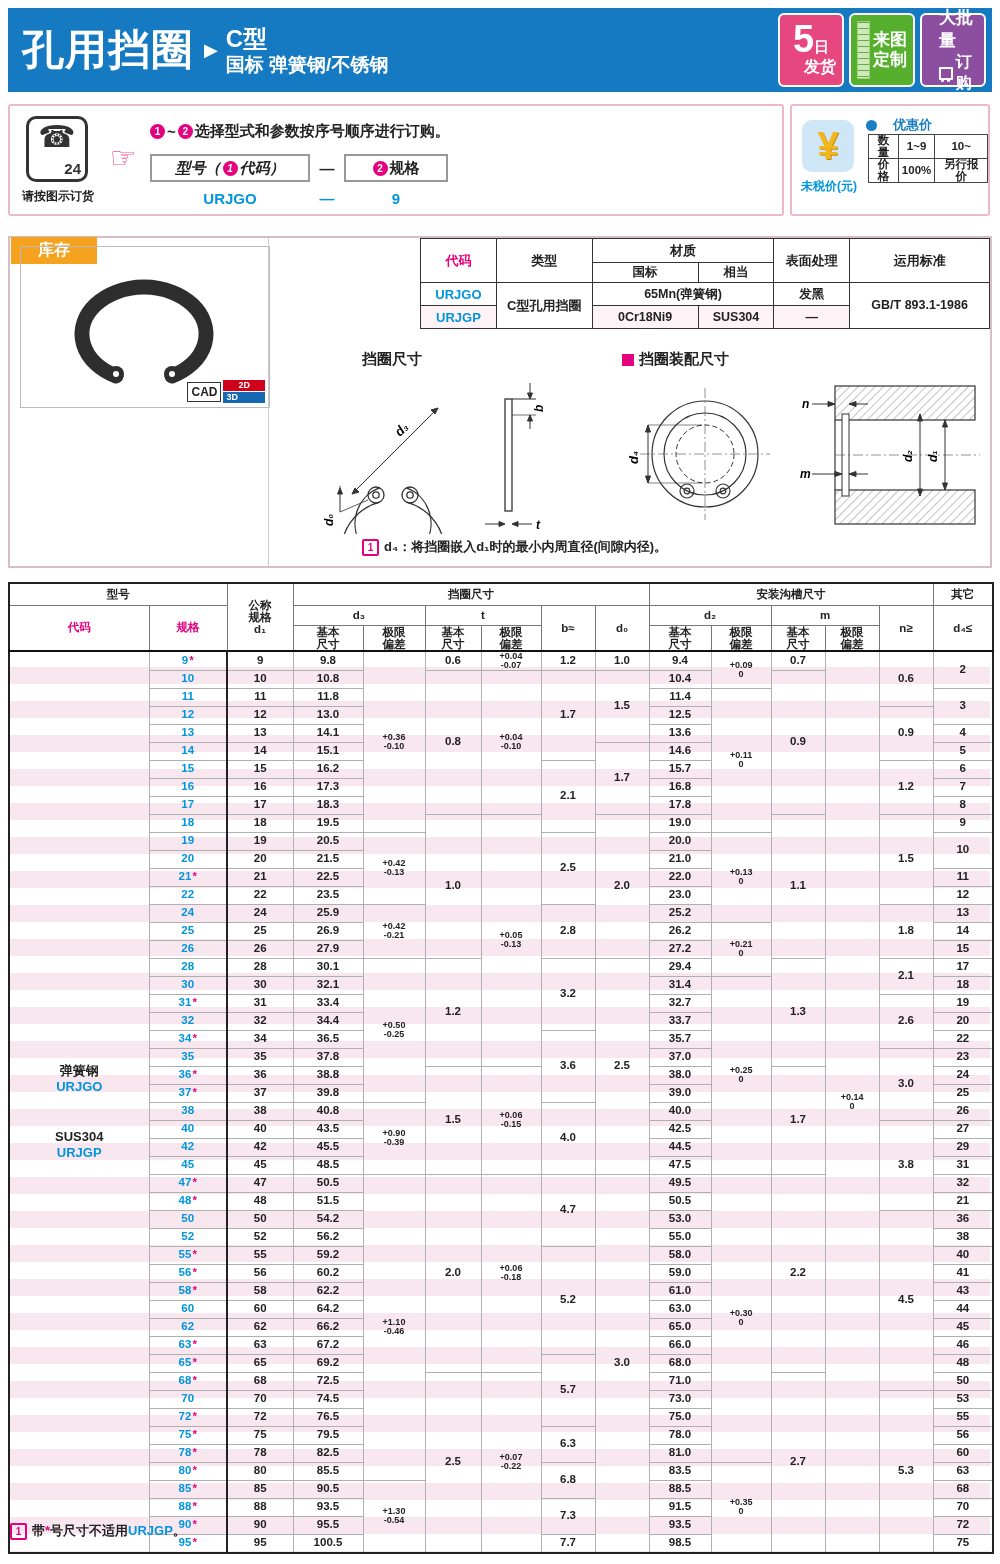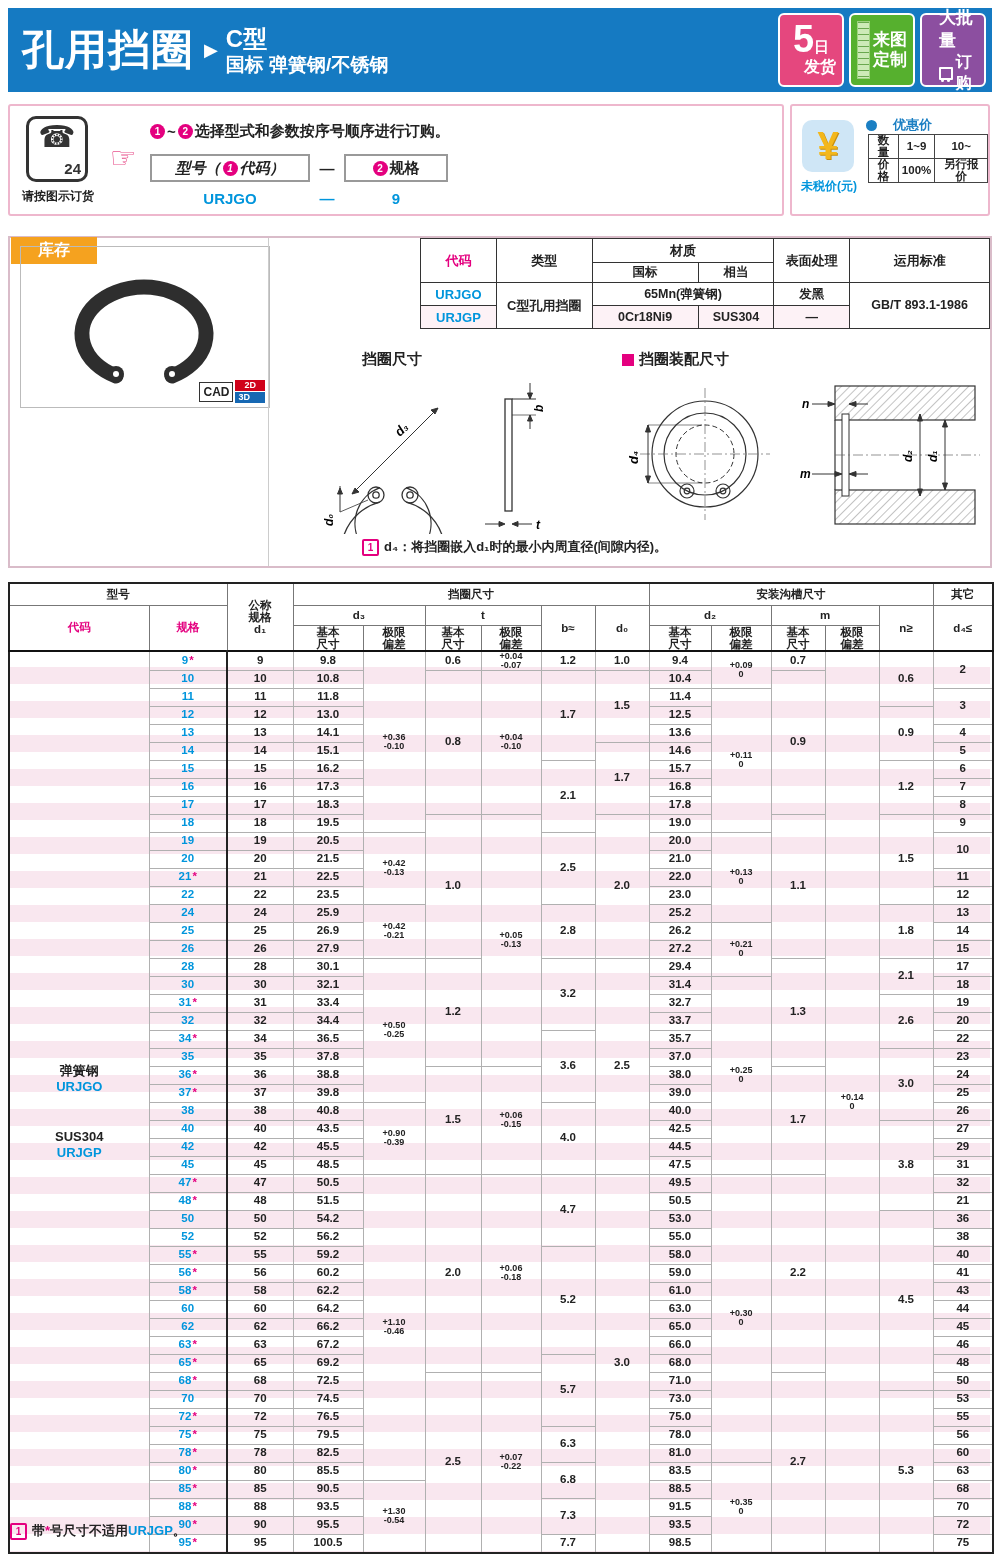--- a/index.html
+++ b/index.html
@@ -55,21 +55,21 @@
   .ptable td{border:1px solid #444;font-size:11.5px;font-weight:bold;text-align:center;height:20px;padding:0 3px;}
 
   
   .info-box{position:absolute;left:8px;top:236px;width:984px;height:332px;border:2px solid #d9bcc9;box-sizing:border-box;background:#fff;}
   .stock-badge{position:absolute;left:1px;top:-1px;width:86px;height:27px;background:#f5a21f;color:#fff;font-size:16px;font-weight:bold;display:flex;align-items:center;justify-content:center;}
   .photo-box{position:absolute;left:10px;top:8px;width:248px;height:160px;border:1px solid #bbb;}
   .divider{position:absolute;left:258px;top:0;bottom:0;width:0;border-left:1px solid #ccc;}
   .cad{position:absolute;right:4px;bottom:4px;display:flex;align-items:center;gap:2px;}
   .cad .cadtxt{border:1px solid #333;font-size:12px;font-weight:bold;padding:2px 3px;background:#fff;}
   .cad .dstack{display:flex;flex-direction:column;gap:1px;}
-  .cad .d2{background:#d0021b;color:#fff;font-size:9px;font-weight:bold;padding:0 9px;line-height:11px;}
+  .cad .d2{background:#d0021b;color:#fff;font-size:9px;font-weight:bold;padding:0 15px;line-height:11px;}
   .cad .d3{background:#1668b3;color:#fff;font-size:9px;font-weight:bold;padding:0 3px;line-height:11px;}
   .dr-title{position:absolute;top:112px;font-size:15px;font-weight:bold;display:flex;align-items:center;gap:5px;}
   .pinksq{display:inline-block;width:12px;height:12px;background:#e4007f;}
   .note-line{position:absolute;left:352px;top:300px;font-size:13px;font-weight:bold;display:flex;align-items:center;gap:5px;}
   .noteicon{display:inline-block;width:13px;height:13px;border:2px solid #e4007f;border-radius:2px;color:#e4007f;font-size:10px;line-height:13px;font-weight:bold;text-align:center;}
   svg text{font-family:"Liberation Sans","DejaVu Sans",sans-serif;}
 
   
   .table-wrap{position:absolute;left:8px;top:582px;width:984px;}
   .table-wrap::before{content:"";position:absolute;left:2px;right:2px;top:68px;bottom:2px;

